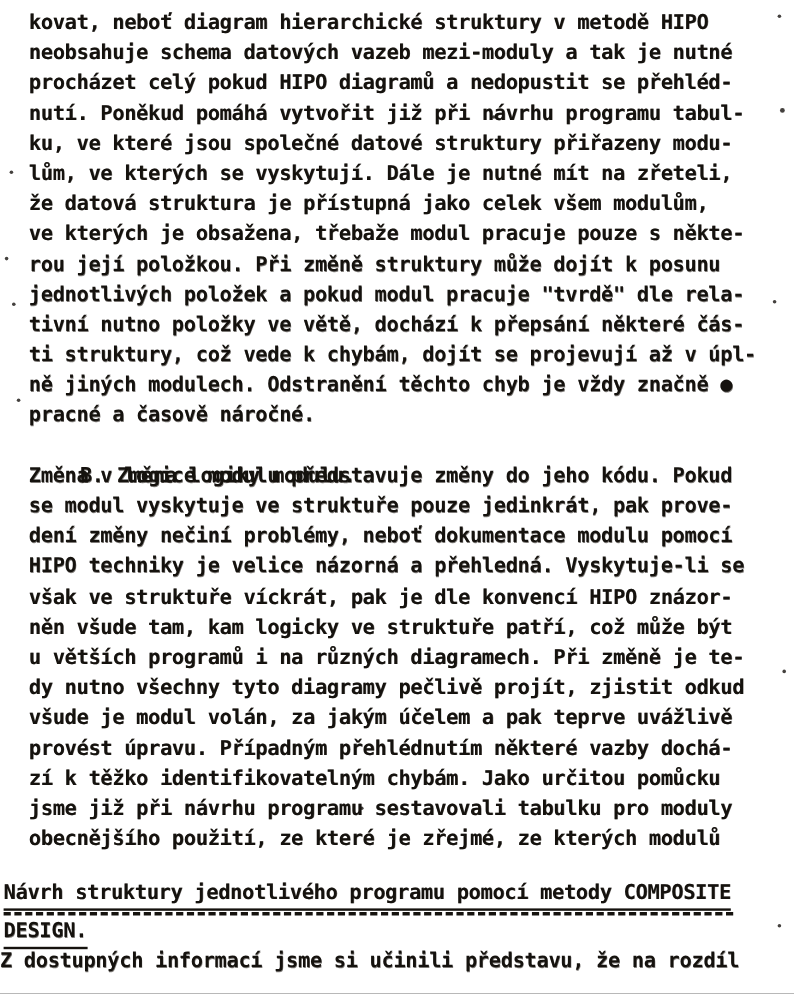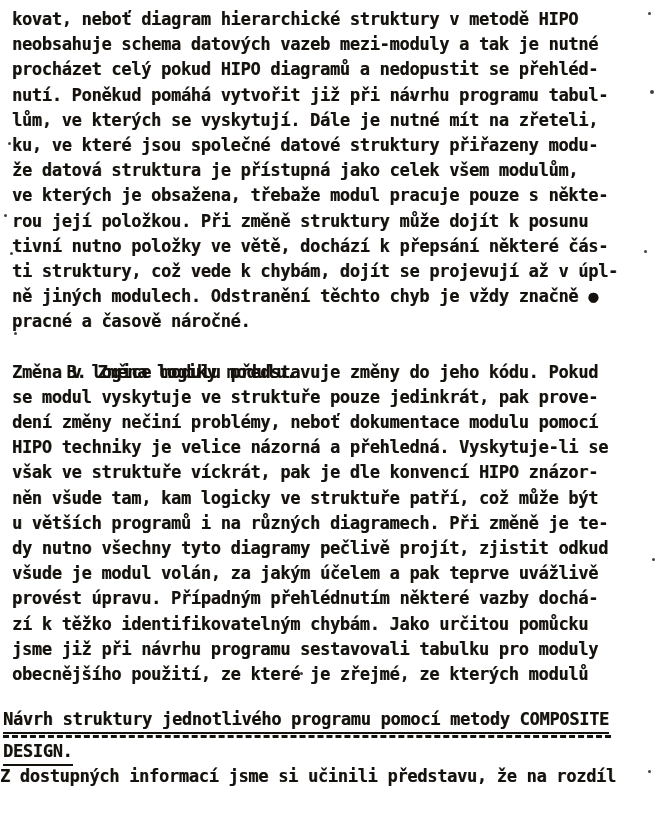--- a/index.html
+++ b/index.html
@@ -19,21 +19,21 @@
     color:var(--ink);
     text-shadow:0.4px 0.4px 0 rgba(20,15,10,0.55);
     letter-spacing:-0.3px;
   }
   .doc{padding-top:7px;}
   .line{
     height:25.2px;
     line-height:25.2px;
     white-space:pre;
   }
-  .para{margin-left:12px;}
+  .para{margin-left:24px;}
   .item-line{
     margin-left:7px;
     height:25.2px;line-height:25.2px;white-space:pre;
   }
   .item-line .item-label{margin-right:11px;}
   .heading{
     margin-left:3px;
     margin-top:20px;
   }
   .heading-row1{height:32px;line-height:24px;}
@@ -65,25 +65,26 @@
 <body>
 
 <div class="page">
   <div class="doc">
 
     <div class="para">
         <div class="line">kovat, neboť diagram hierarchické struktury v metodě HIPO</div>
         <div class="line">neobsahuje schema datových vazeb mezi-moduly a tak je nutné</div>
         <div class="line">procházet celý pokud HIPO diagramů a nedopustit se přehléd-</div>
         <div class="line">nutí. Poněkud pomáhá vytvořit již při návrhu programu tabul-</div>
+        <div class="line">ku, ve které jsou společné datové struktury přiřazeny modu-</div>
         <div class="line">lům, ve kterých se vyskytují. Dále je nutné mít na zřeteli,</div>
-        <div class="line">ku, ve které jsou společné datové struktury přiřazeny modu-</div>
         <div class="line">že datová struktura je přístupná jako celek všem modulům,</div>
         <div class="line">ve kterých je obsažena, třebaže modul pracuje pouze s někte-</div>
         <div class="line">rou její položkou. Při změně struktury může dojít k posunu</div>
+        <div class="line">jednotlivých položek a pokud modul pracuje "tvrdě" dle rela-</div>
         <div class="line">tivní nutno položky ve větě, dochází k přepsání některé čás-</div>
         <div class="line">ti struktury, což vede k chybám, dojít se projevují až v úpl-</div>
         <div class="line">ně jiných modulech. Odstranění těchto chyb je vždy značně ●</div>
         <div class="line">pracné a časově náročné.</div>
       </div>
 
     <div class="item-line">
       <span class="item-label">B.</span><span>Změna logiky modulu.</span>
     </div>
 

